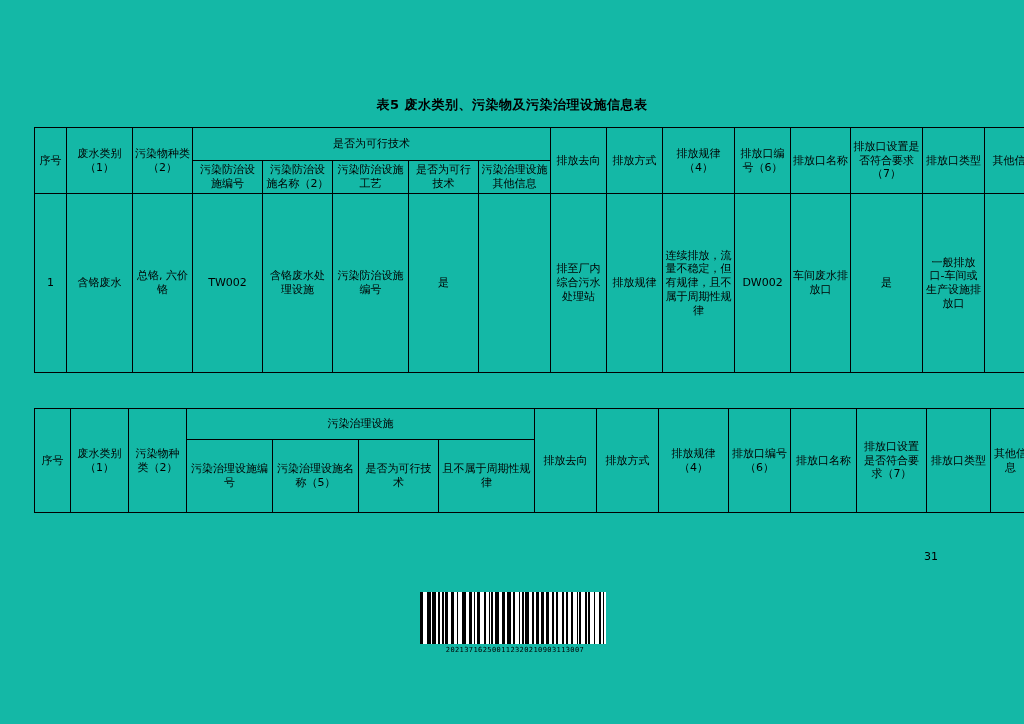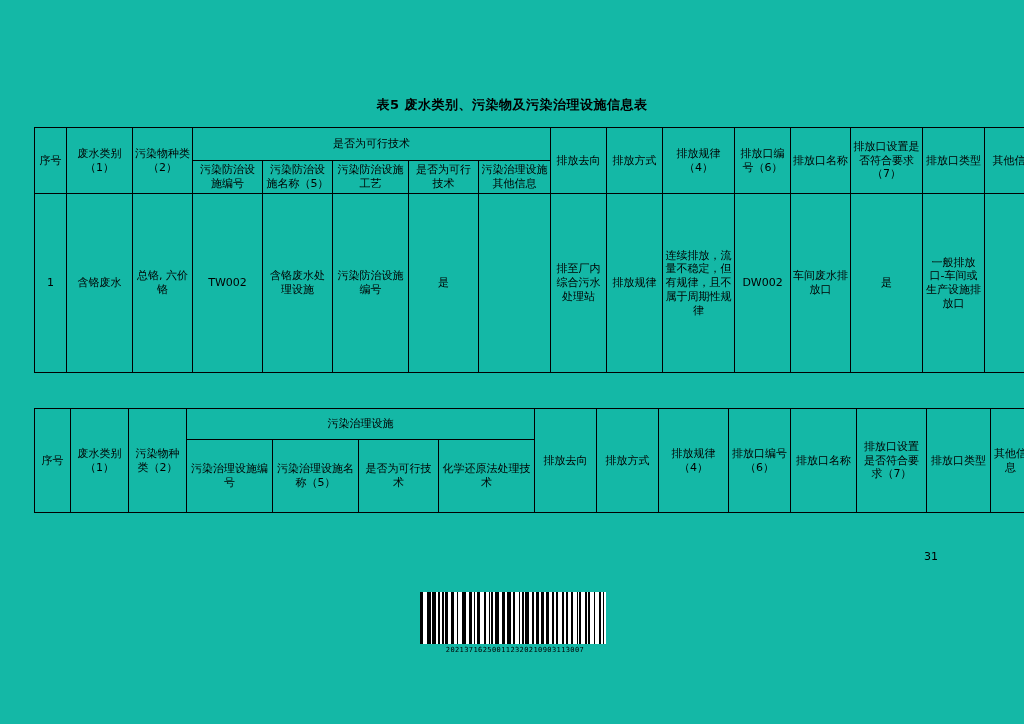--- a/index.html
+++ b/index.html
@@ -144,21 +144,21 @@
           <td rowspan="2">排放方式</td>
           <td rowspan="2">排放规律（4）</td>
           <td rowspan="2">排放口编号（6）</td>
           <td rowspan="2">排放口名称</td>
           <td rowspan="2">排放口设置是否符合要求（7）</td>
           <td rowspan="2">排放口类型</td>
           <td rowspan="2">其他信息</td>
         </tr>
         <tr class="hdr-row">
           <td>污染防治设施编号</td>
-          <td>污染防治设施名称（5）</td>
+          <td>污染防治设施名称（2）</td>
           <td>污染防治设施工艺</td>
           <td>是否为可行技术</td>
           <td>污染治理设施其他信息</td>
         </tr>
         <tr class="data-row">
           <td>1</td>
           <td>含铬废水</td>
           <td>总铬, 六价铬</td>
           <td>TW002</td>
           <td>含铬废水处理设施</td>
@@ -209,21 +209,21 @@
           <td rowspan="2">排放口编号（6）</td>
           <td rowspan="2">排放口名称</td>
           <td rowspan="2">排放口设置是否符合要求（7）</td>
           <td rowspan="2">排放口类型</td>
           <td rowspan="2">其他信息</td>
         </tr>
         <tr class="hdr-row2">
           <td>污染治理设施编号</td>
           <td>污染治理设施名称（5）</td>
           <td>是否为可行技术</td>
-          <td>化学还原法处理技术</td>
+          <td>且不属于周期性规律</td>
         </tr>
       </tbody>
     </table>
   </div>
 
   <div class="pageno">31</div>
 
   <div id="barcode-wrap">
     <div id="barcode">
         <i style="width: 3px; background: rgb(0, 0, 0);"></i>

